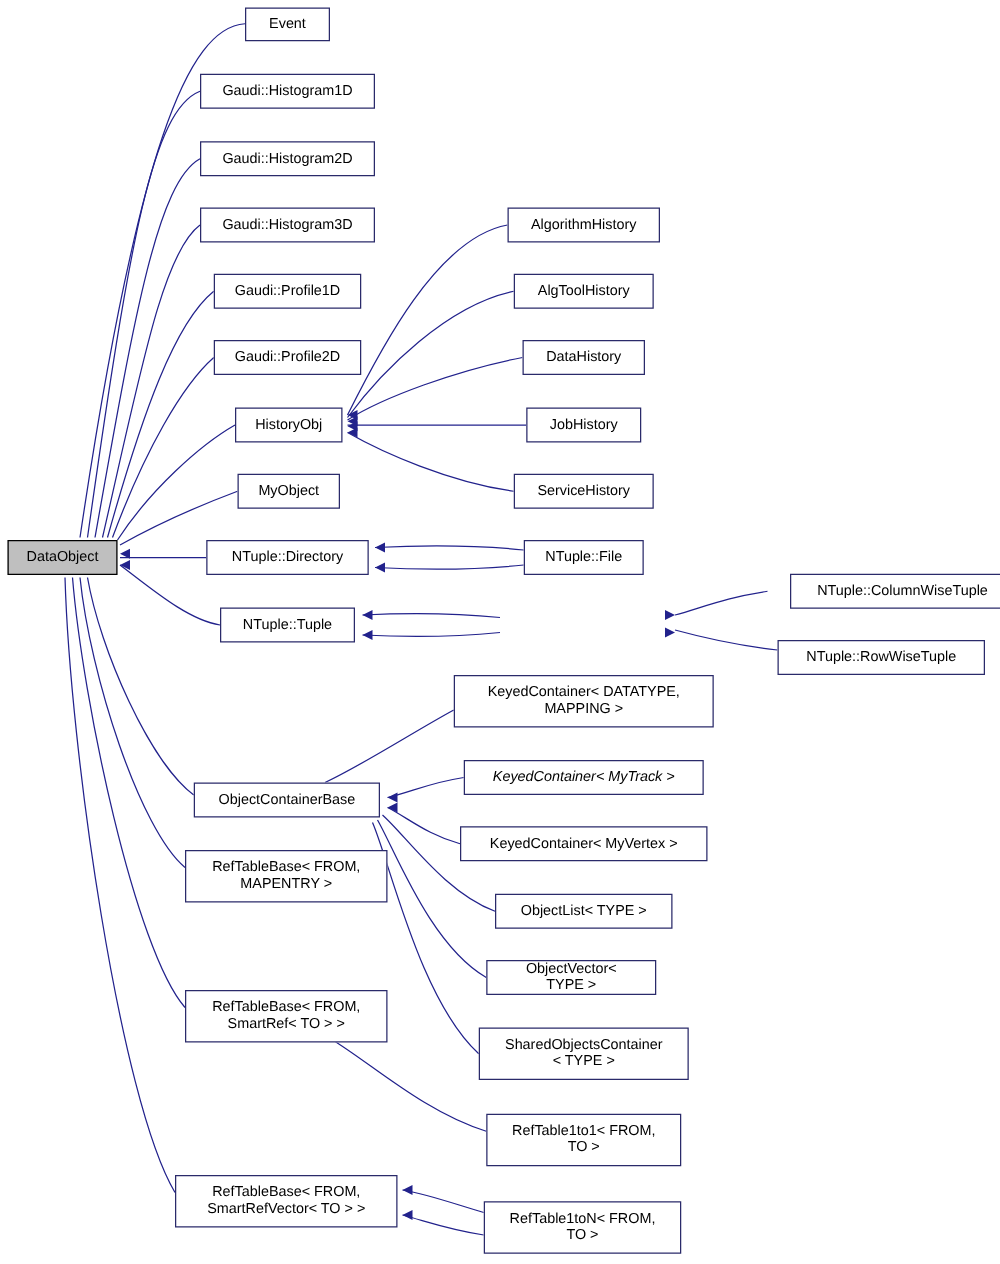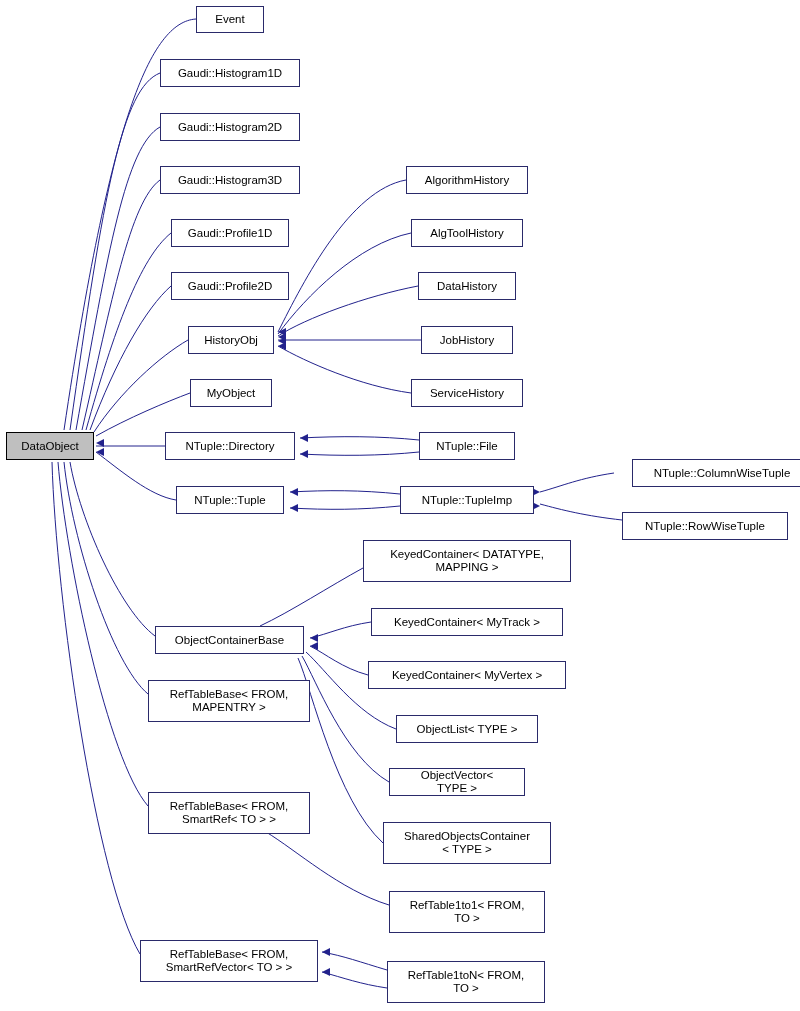--- a/index.html
+++ b/index.html
@@ -117,26 +117,25 @@
     <div class="node" style="left: 148px; top: 792px; width: 162px; height: 42px;">RefTableBase&lt; FROM,
 SmartRef&lt; TO &gt; &gt;</div>
     <div class="node" style="left: 140px; top: 940px; width: 178px; height: 42px;">RefTableBase&lt; FROM,
 SmartRefVector&lt; TO &gt; &gt;</div>
     <div class="node" style="left: 406px; top: 166px; width: 122px; height: 28px;">AlgorithmHistory</div>
     <div class="node" style="left: 411px; top: 219px; width: 112px; height: 28px;">AlgToolHistory</div>
     <div class="node" style="left: 418px; top: 272px; width: 98px; height: 28px;">DataHistory</div>
     <div class="node" style="left: 421px; top: 326px; width: 92px; height: 28px;">JobHistory</div>
     <div class="node" style="left: 411px; top: 379px; width: 112px; height: 28px;">ServiceHistory</div>
     <div class="node" style="left: 419px; top: 432px; width: 96px; height: 28px; text-align: center;">NTuple::File</div>
-    <div class="node" style="left: 400px; top: 486px; width: 134px; height: 28px;">NTuple::TupleImp</div>
     <div class="node" style="left: 632px; top: 459px; width: 180px; height: 28px;">NTuple::ColumnWiseTuple</div>
     <div class="node" style="left: 622px; top: 512px; width: 166px; height: 28px;">NTuple::RowWiseTuple</div>
     <div class="node" style="left: 363px; top: 540px; width: 208px; height: 42px;">KeyedContainer&lt; DATATYPE,
 MAPPING &gt;</div>
-    <div class="node" style="left: 371px; top: 608px; width: 192px; height: 28px;">KeyedContainer&lt; MyTrack &gt;</div>
+    <div class="node" style="left: 371px; top: 608px; width: 192px; height: 28px; font-style: italic;">KeyedContainer&lt; MyTrack &gt;</div>
     <div class="node" style="left: 368px; top: 661px; width: 198px; height: 28px;">KeyedContainer&lt; MyVertex &gt;</div>
     <div class="node" style="left: 396px; top: 715px; width: 142px; height: 28px;">ObjectList&lt; TYPE &gt;</div>
     <div class="node" style="left: 389px; top: 768px; width: 136px; height: 28px;">ObjectVector&lt; TYPE &gt;</div>
     <div class="node" style="left: 383px; top: 822px; width: 168px; height: 42px;">SharedObjectsContainer
 &lt; TYPE &gt;</div>
     <div class="node" style="left: 389px; top: 891px; width: 156px; height: 42px;">RefTable1to1&lt; FROM,
 TO &gt;</div>
     <div class="node" style="left: 387px; top: 961px; width: 158px; height: 42px;">RefTable1toN&lt; FROM,
 TO &gt;</div>
   </div>

